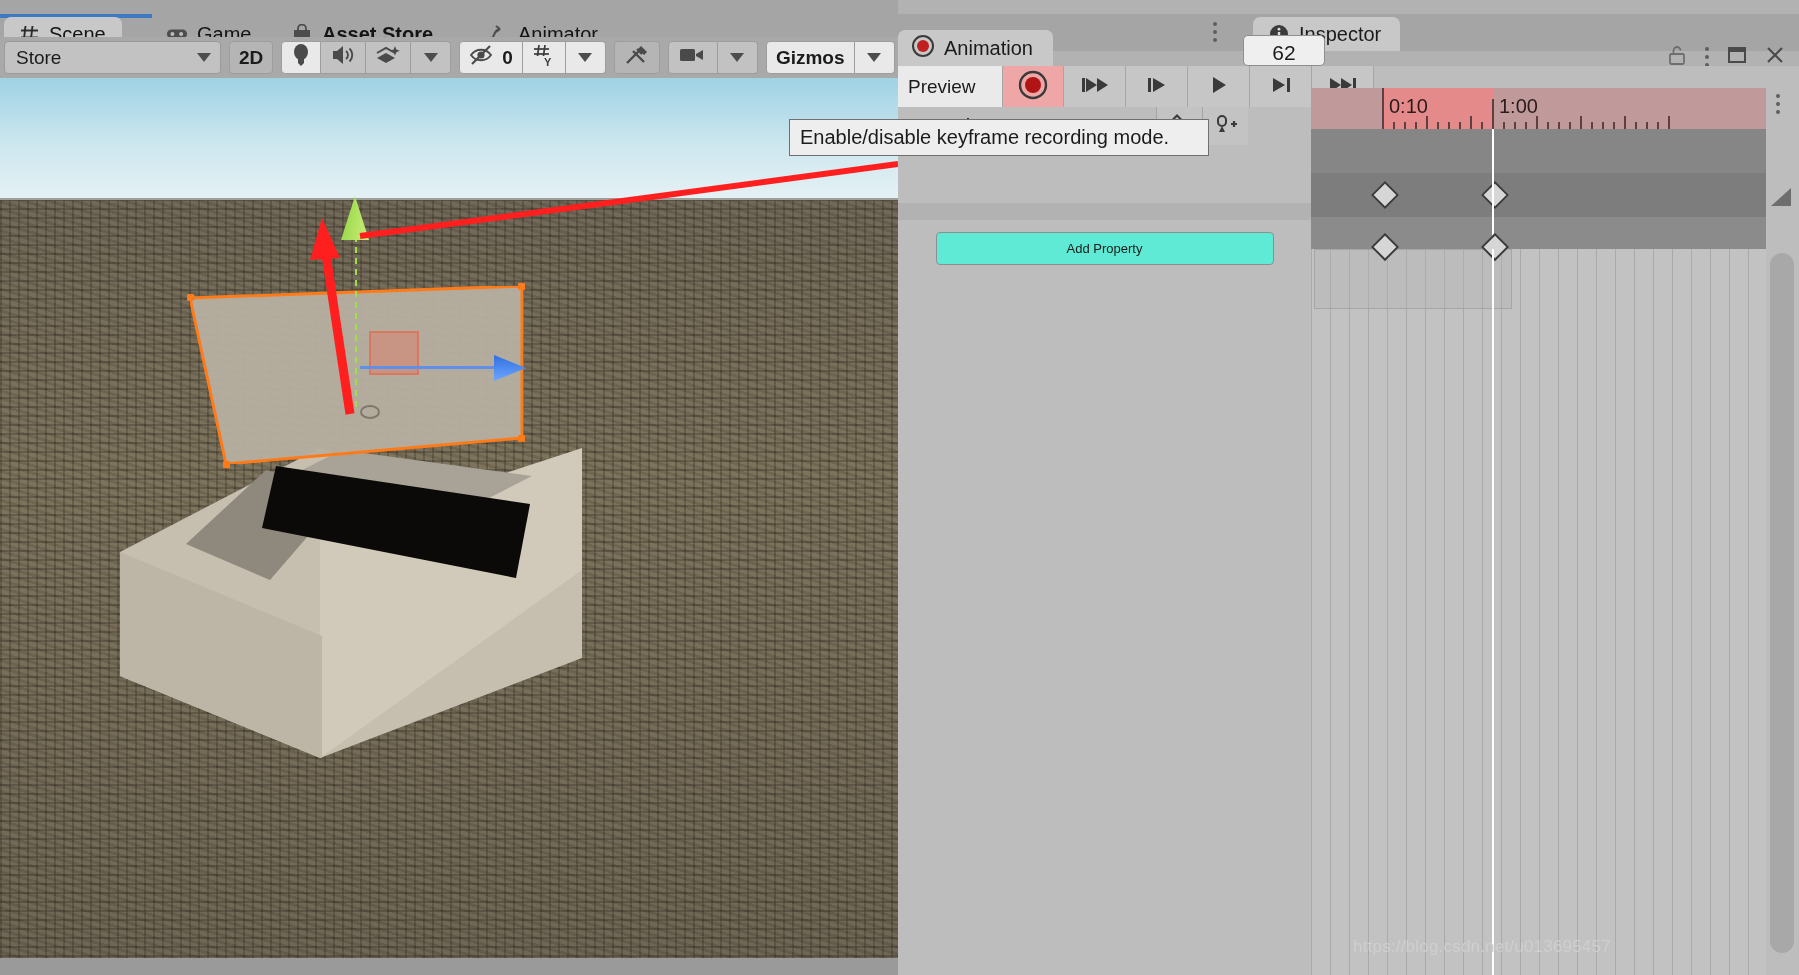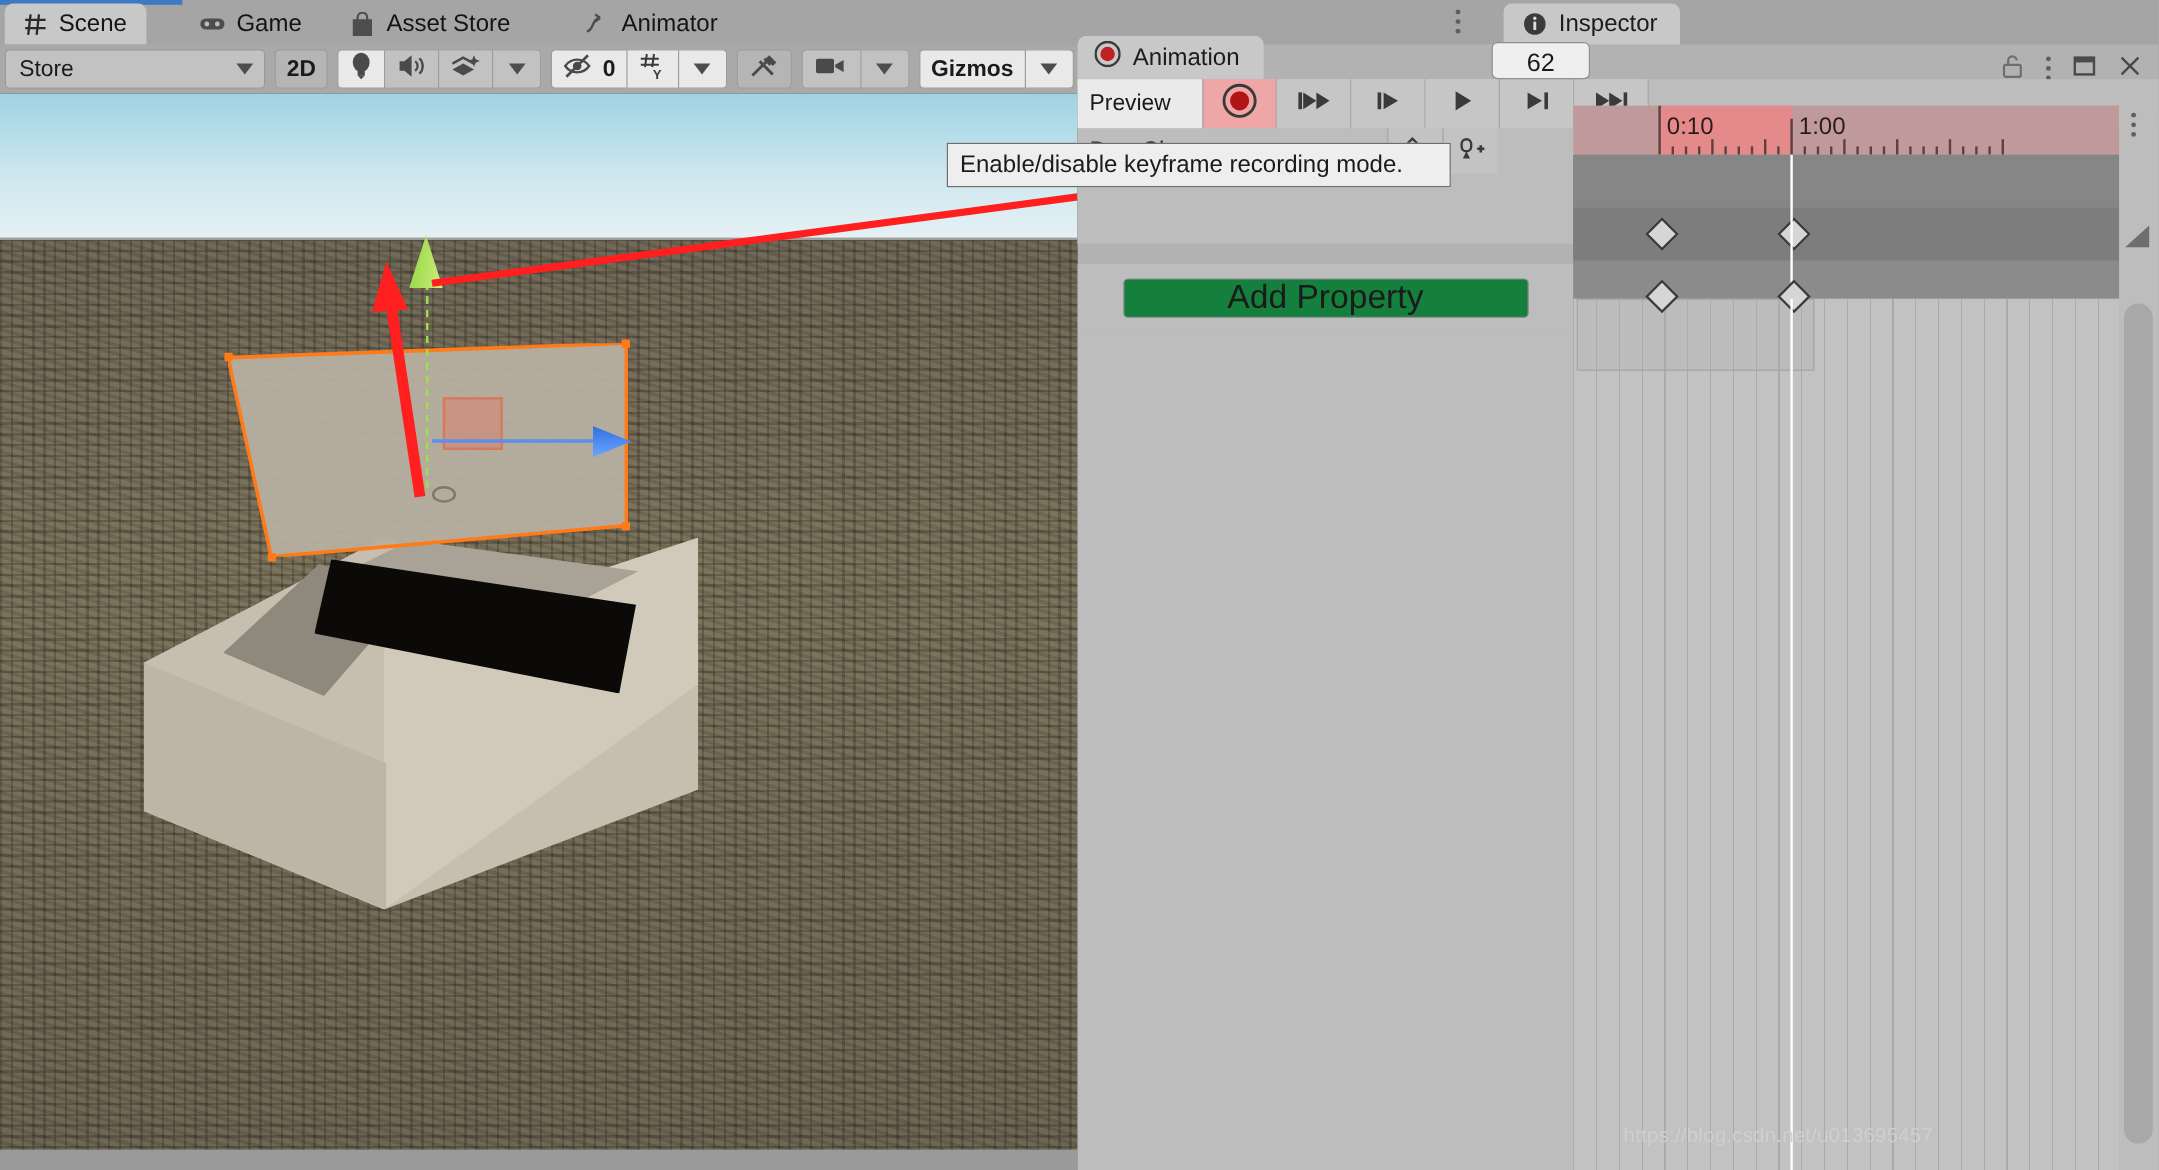--- a/index.html
+++ b/index.html
@@ -7,21 +7,21 @@
   body {
     font-family:"Liberation Sans", sans-serif;
     background:#a5a5a5;
     color:#1b1b1b;
     -webkit-font-smoothing:antialiased;
   }
   .root { position:relative; width:1799px; height:975px; }
 
   
   .tabstrip {
-    position:absolute; left:0; top:0; width:1799px; height:37px;
+    position:absolute; left:0; top:14px; width:1799px; height:37px;
     background:#a5a5a5;
   }
   .tabstrip .accent {
     position:absolute; left:0; top:0; width:152px; height:4px; background:#3e79c4;
   }
   .tab {
     position:absolute; top:3px; height:34px;
     display:flex; align-items:center; gap:9px;
     padding:0 16px 0 14px;
     font-size:20px; color:#141414; white-space:nowrap;
@@ -235,22 +235,22 @@
     display:flex; align-items:center; padding-left:10px; gap:8px; font-size:21px;
   }
   .tri { width:0;height:0;border-top:9px solid transparent;border-bottom:9px solid transparent;border-left:13px solid #6d6d6d; }
   .prop-kf { position:absolute; right:16px; top:9px; }
 
   .addprop-wrap {
     position:absolute; left:0; top:190px; width:413px; height:56px; background:#bdbdbd;
     display:flex; align-items:center; justify-content:center;
   }
   .addprop {
-    width:338px; height:33px; background:#15803d; border:1px solid #8f8f8f; border-radius:4px;
-    display:flex; align-items:center; justify-content:center; font-size:28px;
+    width:338px; height:33px; background:#5eead4; border:1px solid #8f8f8f; border-radius:4px;
+    display:flex; align-items:center; justify-content:center; font-size:13px;
   }
   .leftfill { position:absolute; left:0; top:246px; width:413px; height:699px; background:#bdbdbd; }
 
   
   .dope { position:absolute; left:413px; top:99px; width:455px; height:120px; background:#8b8b8b; }
   .dope-band { position:absolute; left:0; width:455px; height:44px; background:#868686; }
   .dope-band.alt { background:#7d7d7d; }
   .playhead { position:absolute; top:0; width:2px; background:#ffffff; }
   .diamond {
     position:absolute; width:20px; height:20px; background:#d6d6d6;
@@ -313,21 +313,21 @@
       <span class="tab-ico">
         <svg width="24" height="16" viewBox="0 0 24 16">
             <rect x="1" y="3" width="22" height="10" rx="5" fill="#4d4d4d"></rect>
             <circle cx="7" cy="8" r="2.2" fill="#bcbcbc"></circle>
             <circle cx="16.5" cy="8" r="2.2" fill="#bcbcbc"></circle>
           </svg>
       </span>
       <span>Game</span>
     </div>
 
-    <div class="tab" style="left:277px;">
+    <div class="tab" style="left:277px;font-weight:bold;">
       <span class="tab-ico">
         <svg width="18" height="21" viewBox="0 0 18 21">
             <path d="M1 6 h16 v14 h-16z" fill="#4d4d4d"></path>
             <path d="M5 7 V4.5 a4 4 0 0 1 8 0 V7" fill="none" stroke="#4d4d4d" stroke-width="1.8"></path>
           </svg>
       </span>
       <span>Asset Store</span>
     </div>
 
     <div class="tab" style="left:473px;">

